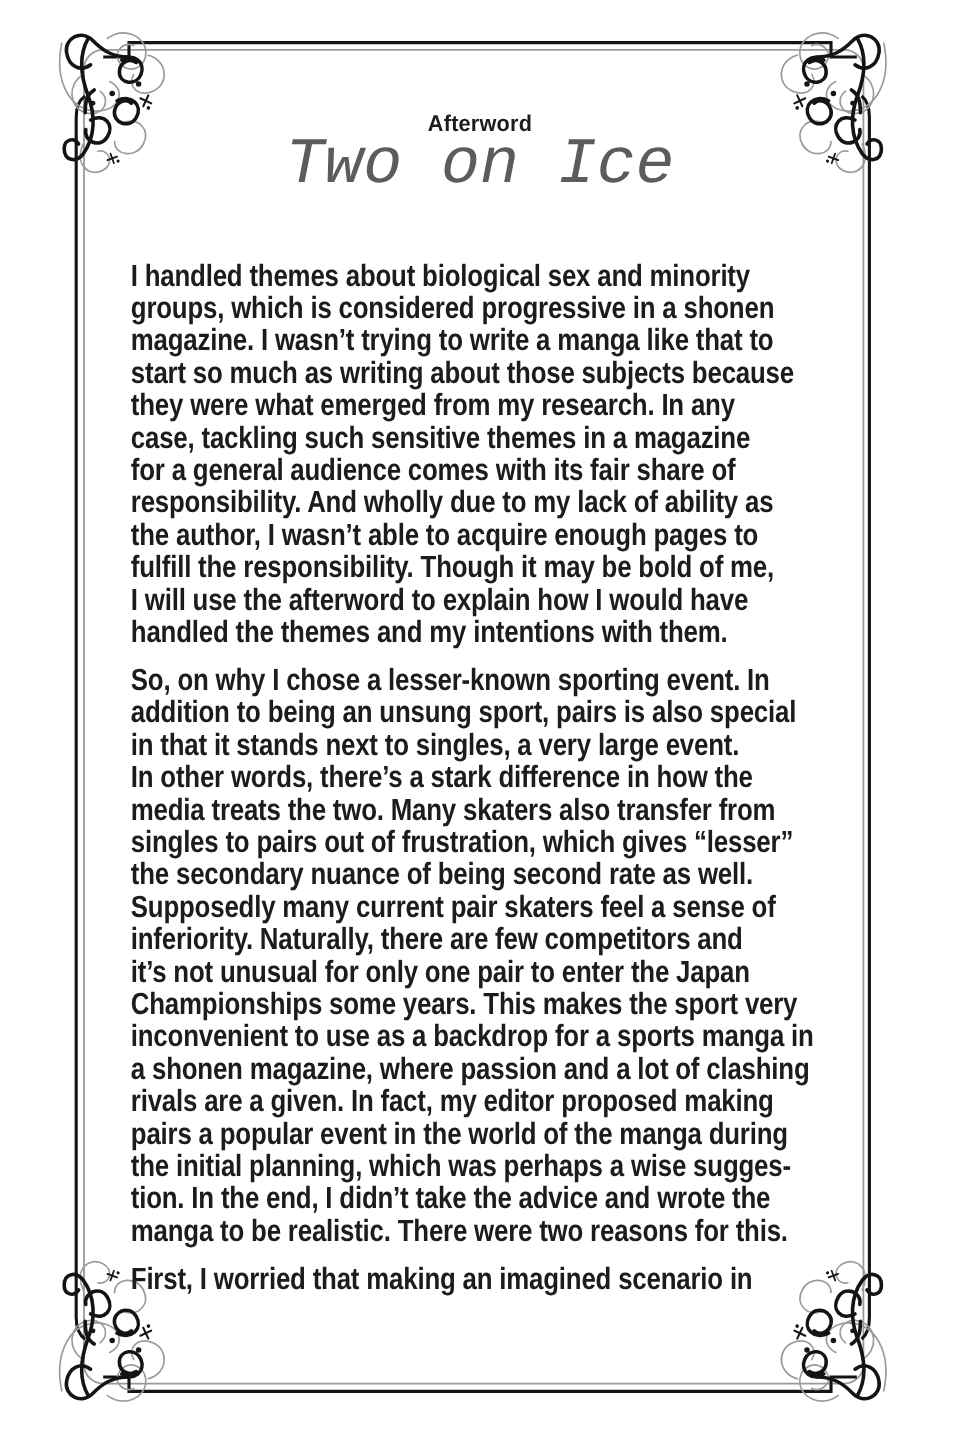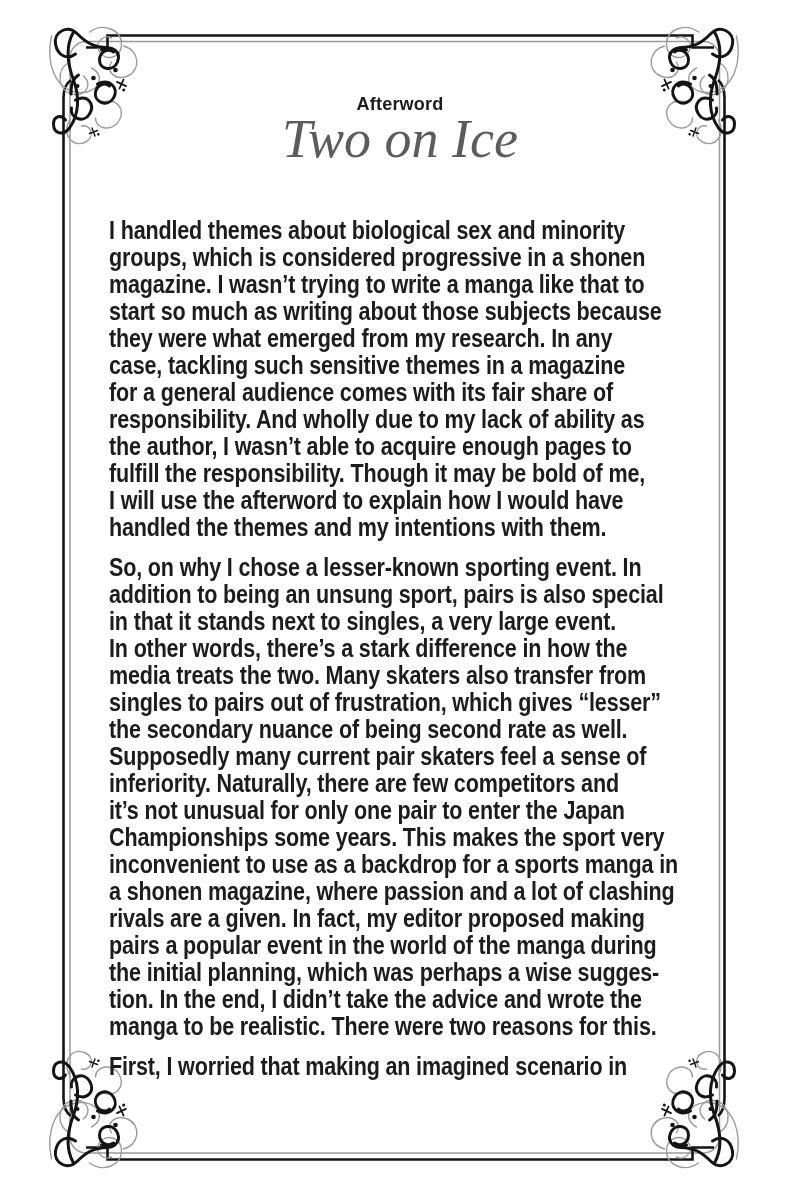--- a/index.html
+++ b/index.html
@@ -54,21 +54,21 @@
     font-size: 19px;
     font-weight: 700;
     letter-spacing: 0.2px;
     line-height: 1.2;
     transform: scaleX(0.95);
     transform-origin: 50% 0;
     color: var(--text);
   }
   .title {
     margin-top: -4px;
-    font-family: Liberation Serif, serif;
+    font-family: Liberation Mono, monospace;
     font-style: italic;
     font-weight: 400;
     font-size: 54px;
     line-height: 1;
     color: var(--title);
   }
   .body-text {
     position: absolute;
     left: 109px;
     top: 217px;

